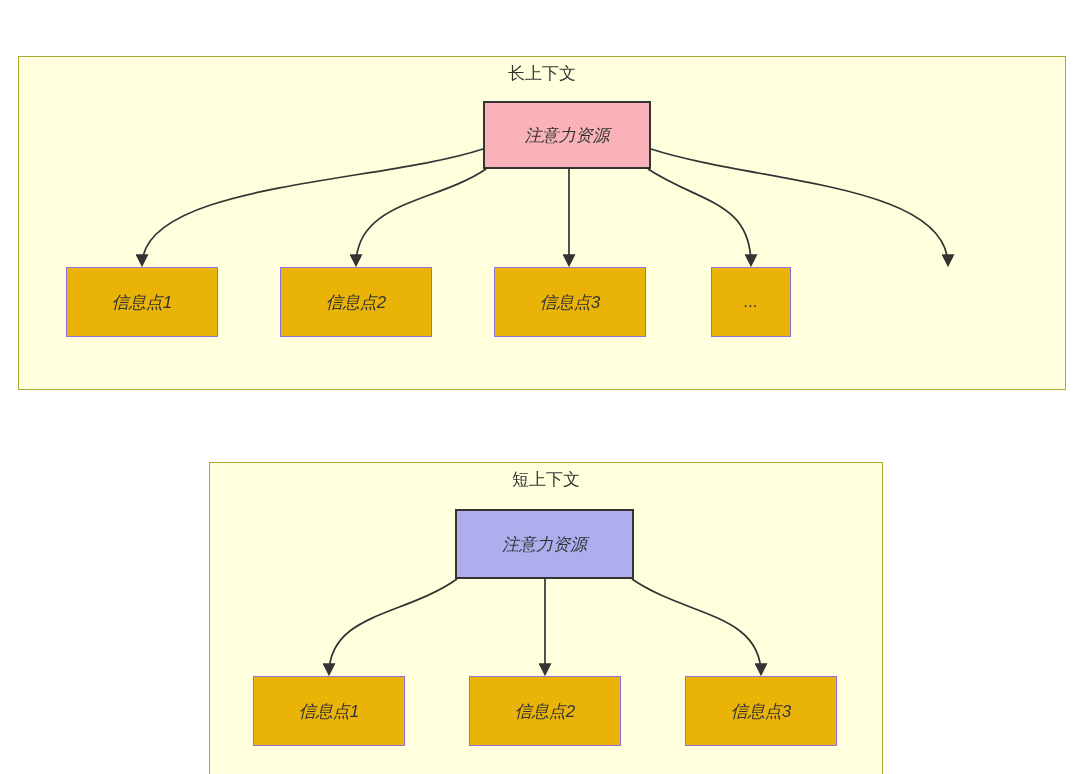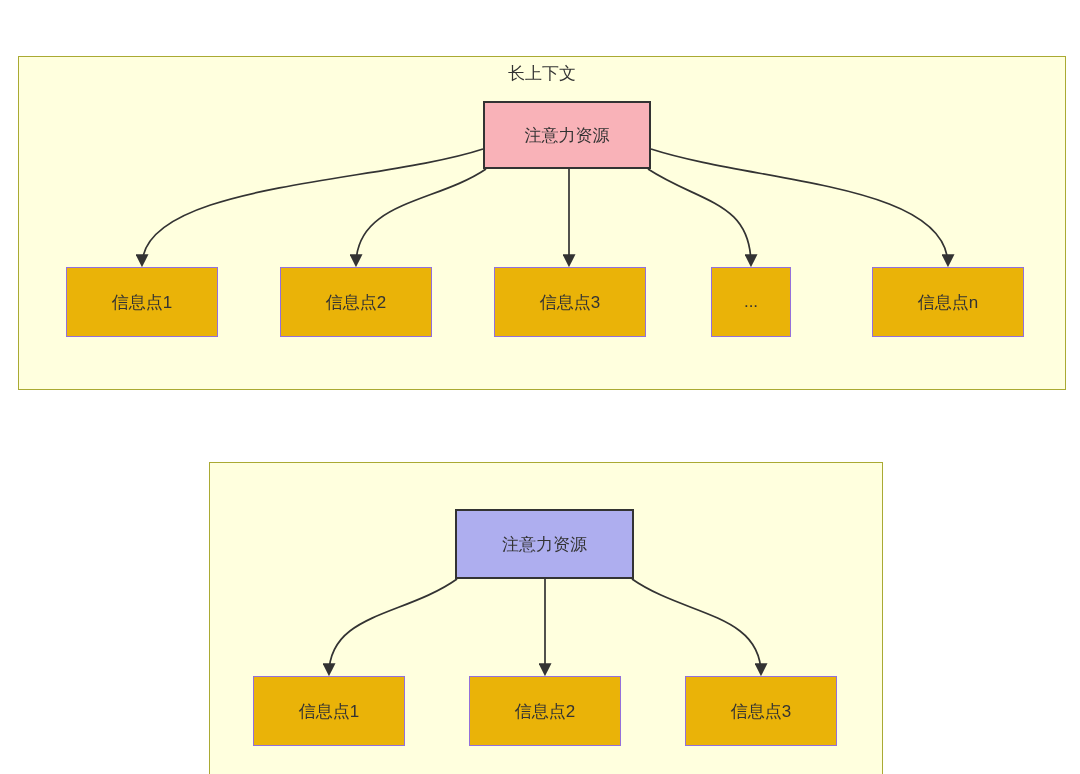--- a/index.html
+++ b/index.html
@@ -13,21 +13,21 @@
   }
   .cluster-long  { left:18px;  top:25px;  width:1048px; height:334px; }
   .cluster-short { left:209px; top:431px; width:674px;  height:332px; }
   .cluster-title {
     position:absolute; text-align:center; font-size:17px; color:#333333;
   }
   .title-long  { left:18px;  width:1048px; top:31px; }
   .title-short { left:209px; width:674px;  top:437px; }
   .node {
     position:absolute; display:flex; align-items:center; justify-content:center;
-    font-size:17px; color:#333333; box-sizing:border-box; text-align:center;
+    font-size:17px; color:#333333; box-sizing:border-box; text-align:center;font-style:italic;
   }
   .root { border:2px solid #333333; }
   .root-long  { left:483px; top:70px;  width:168px; height:68px; background:#f9b2b8; }
   .root-short { left:455px; top:478px; width:179px; height:70px; background:#aeaeef; }
   .child { background:#eab308; border:1px solid #9370db; }
   .b1 { left:66px;  top:236px; width:152px; height:70px; }
   .b2 { left:280px; top:236px; width:152px; height:70px; }
   .b3 { left:494px; top:236px; width:152px; height:70px; }
   .b4 { left:711px; top:236px; width:80px;  height:70px; }
   .b5 { left:872px; top:236px; width:152px; height:70px; }
@@ -42,20 +42,21 @@
 </style>
 </head>
 <body>
 
 <div class="canvas">
 
   <div class="cluster cluster-long"></div>
   <div class="cluster-title title-long">长上下文</div>
 
   <div class="cluster cluster-short"></div>
+  <div class="cluster-title title-short">短上下文</div>
 
   <svg class="edges" viewBox="0 0 1080 774" xmlns="http://www.w3.org/2000/svg">
     <defs>
       <marker id="arrowhead" viewBox="0 0 12 12" refX="10" refY="6" markerWidth="13" markerHeight="13" markerUnits="userSpaceOnUse" orient="auto">
         <path d="M0,0 L12,6 L0,12 Z" fill="#333333"></path>
       </marker>
     </defs>
     <path class="edge" d="M483,118 C380,152 142,152 142,234" marker-end="url(#arrowhead)"></path>
     <path class="edge" d="M486,138 C436,172 356,170 356,234" marker-end="url(#arrowhead)"></path>
     <path class="edge" d="M569,138 L569,234" marker-end="url(#arrowhead)"></path>
@@ -64,20 +65,19 @@
     <path class="edge" d="M457,548 C405,585 329,582 329,643" marker-end="url(#arrowhead)"></path>
     <path class="edge" d="M545,548 L545,643" marker-end="url(#arrowhead)"></path>
     <path class="edge" d="M632,548 C685,585 761,582 761,643" marker-end="url(#arrowhead)"></path>
   </svg>
 
   <div class="node root root-long">注意力资源</div>
   <div class="node child b1">信息点1</div>
   <div class="node child b2">信息点2</div>
   <div class="node child b3">信息点3</div>
   <div class="node child b4">...</div>
-  <div class="node child b5">信息点n</div>
 
   <div class="node root root-short">注意力资源</div>
   <div class="node child c1">信息点1</div>
   <div class="node child c2">信息点2</div>
   <div class="node child c3">信息点3</div>
 
 </div>
 
 </body></html>

